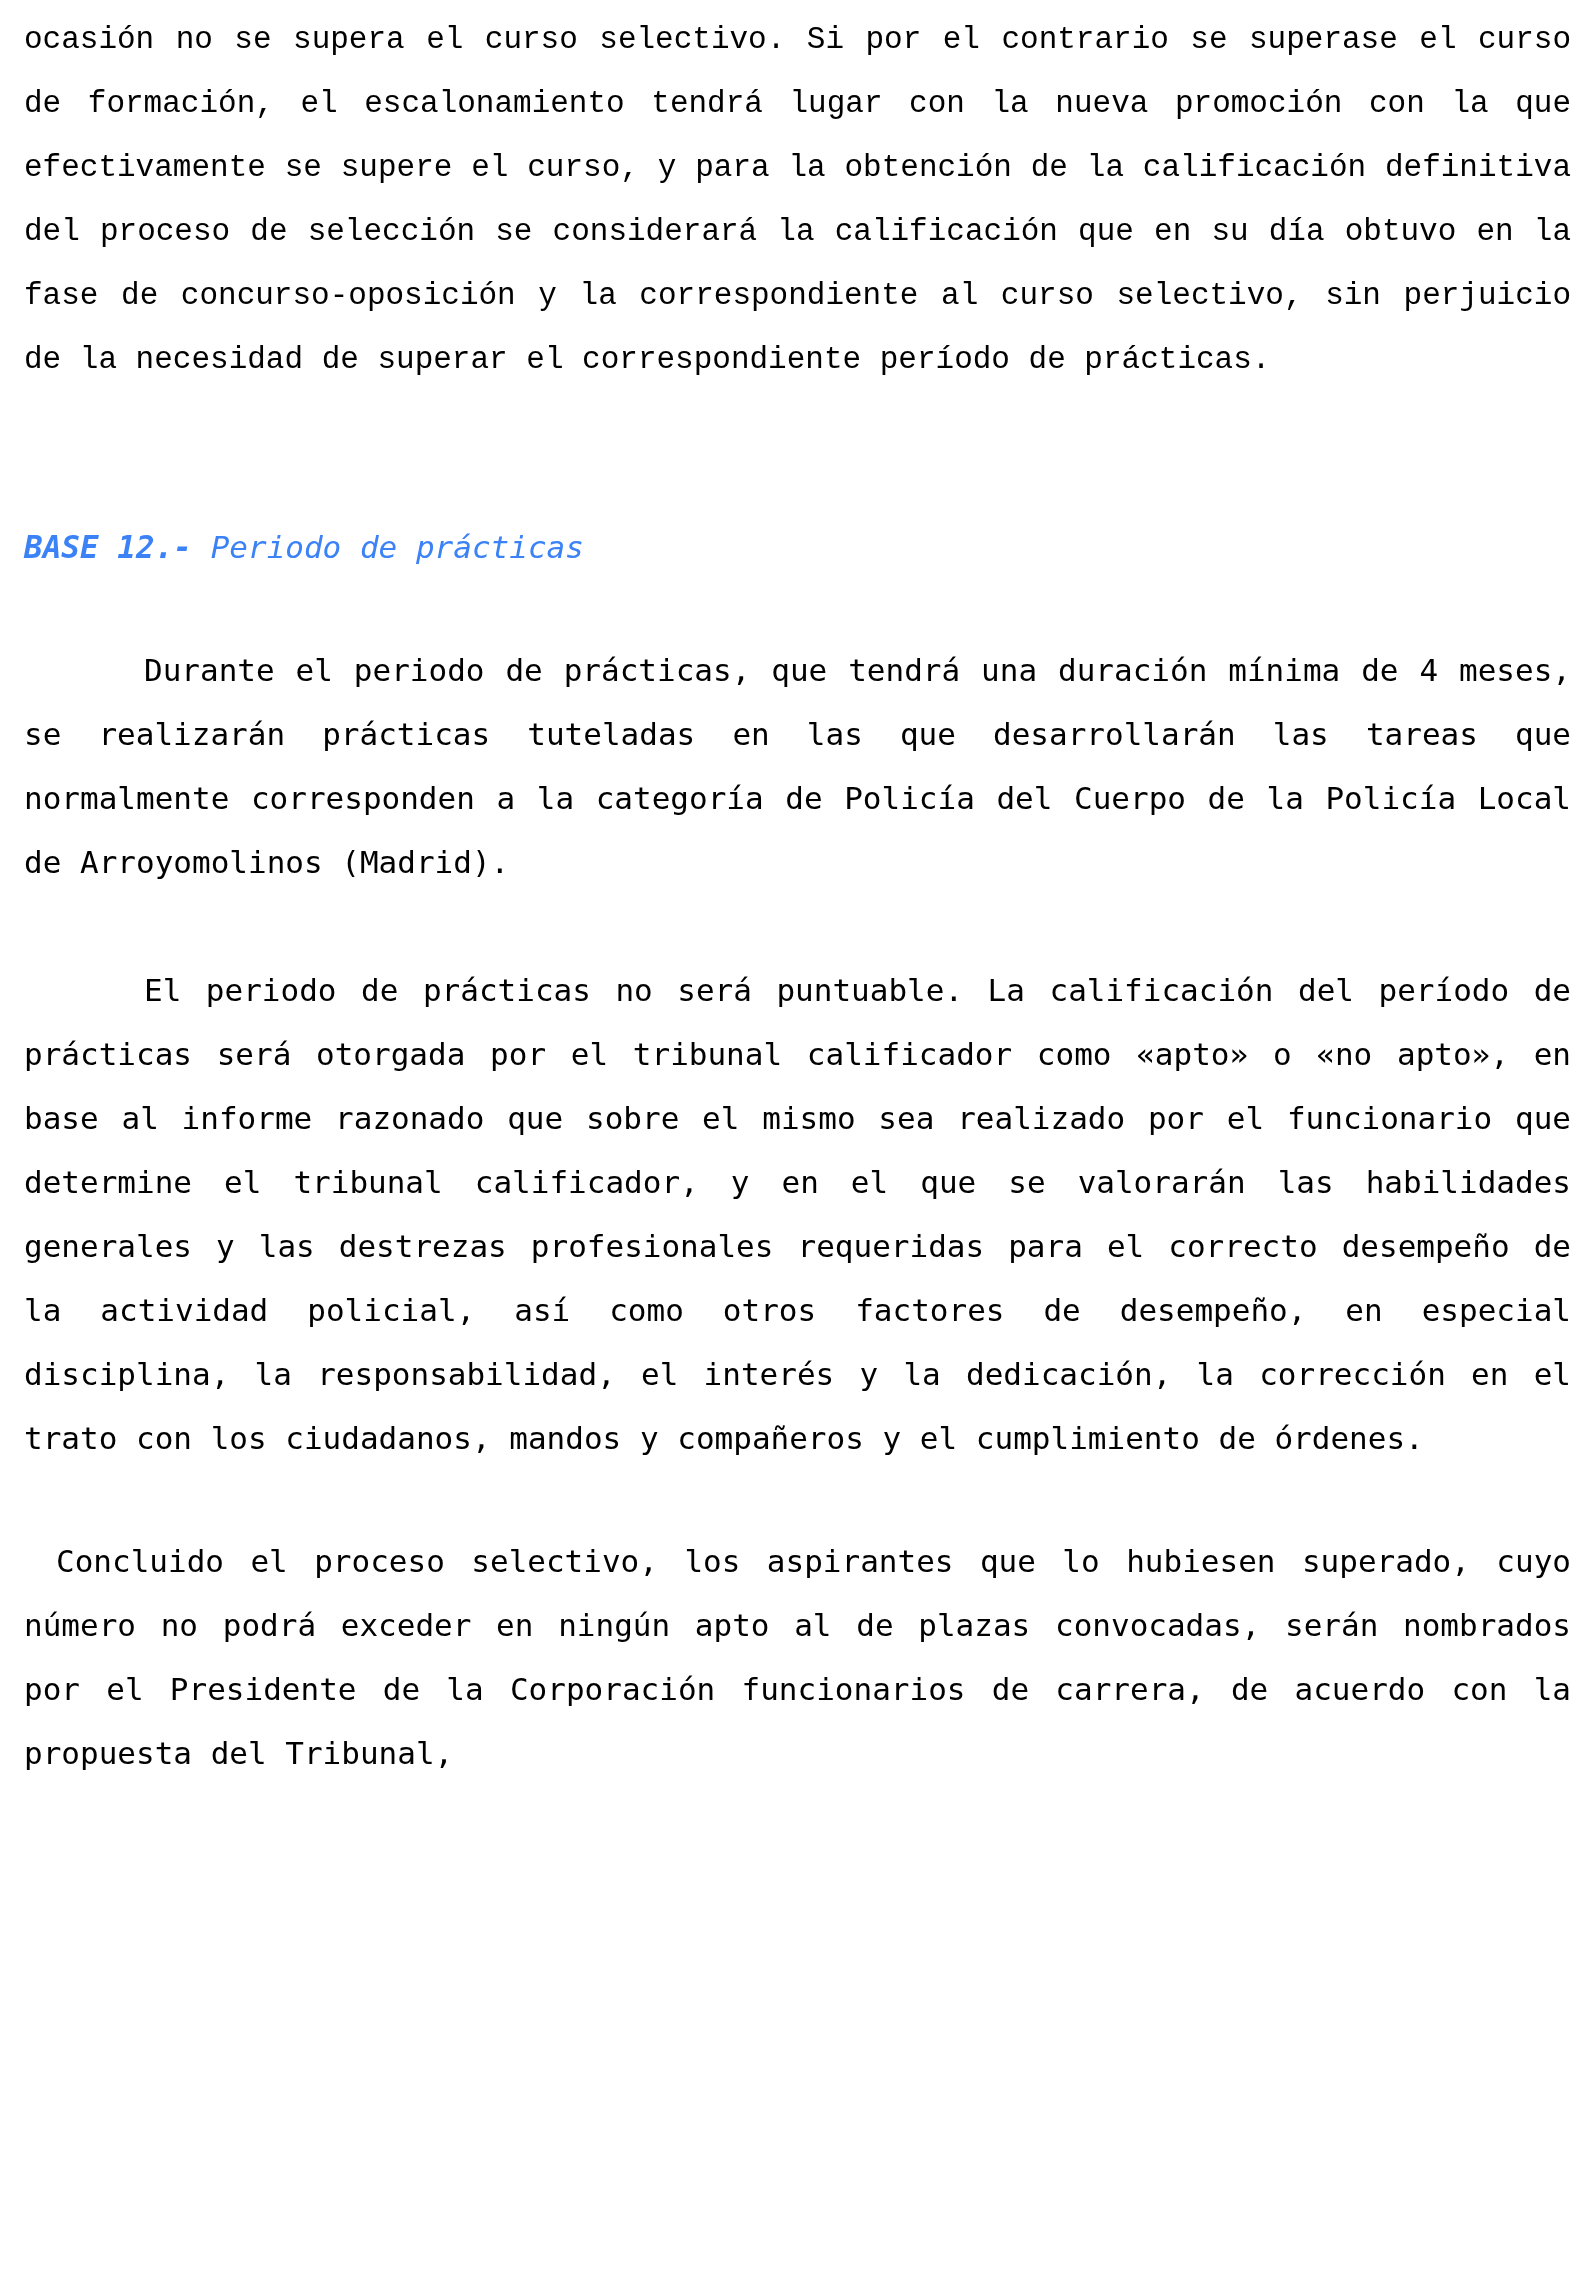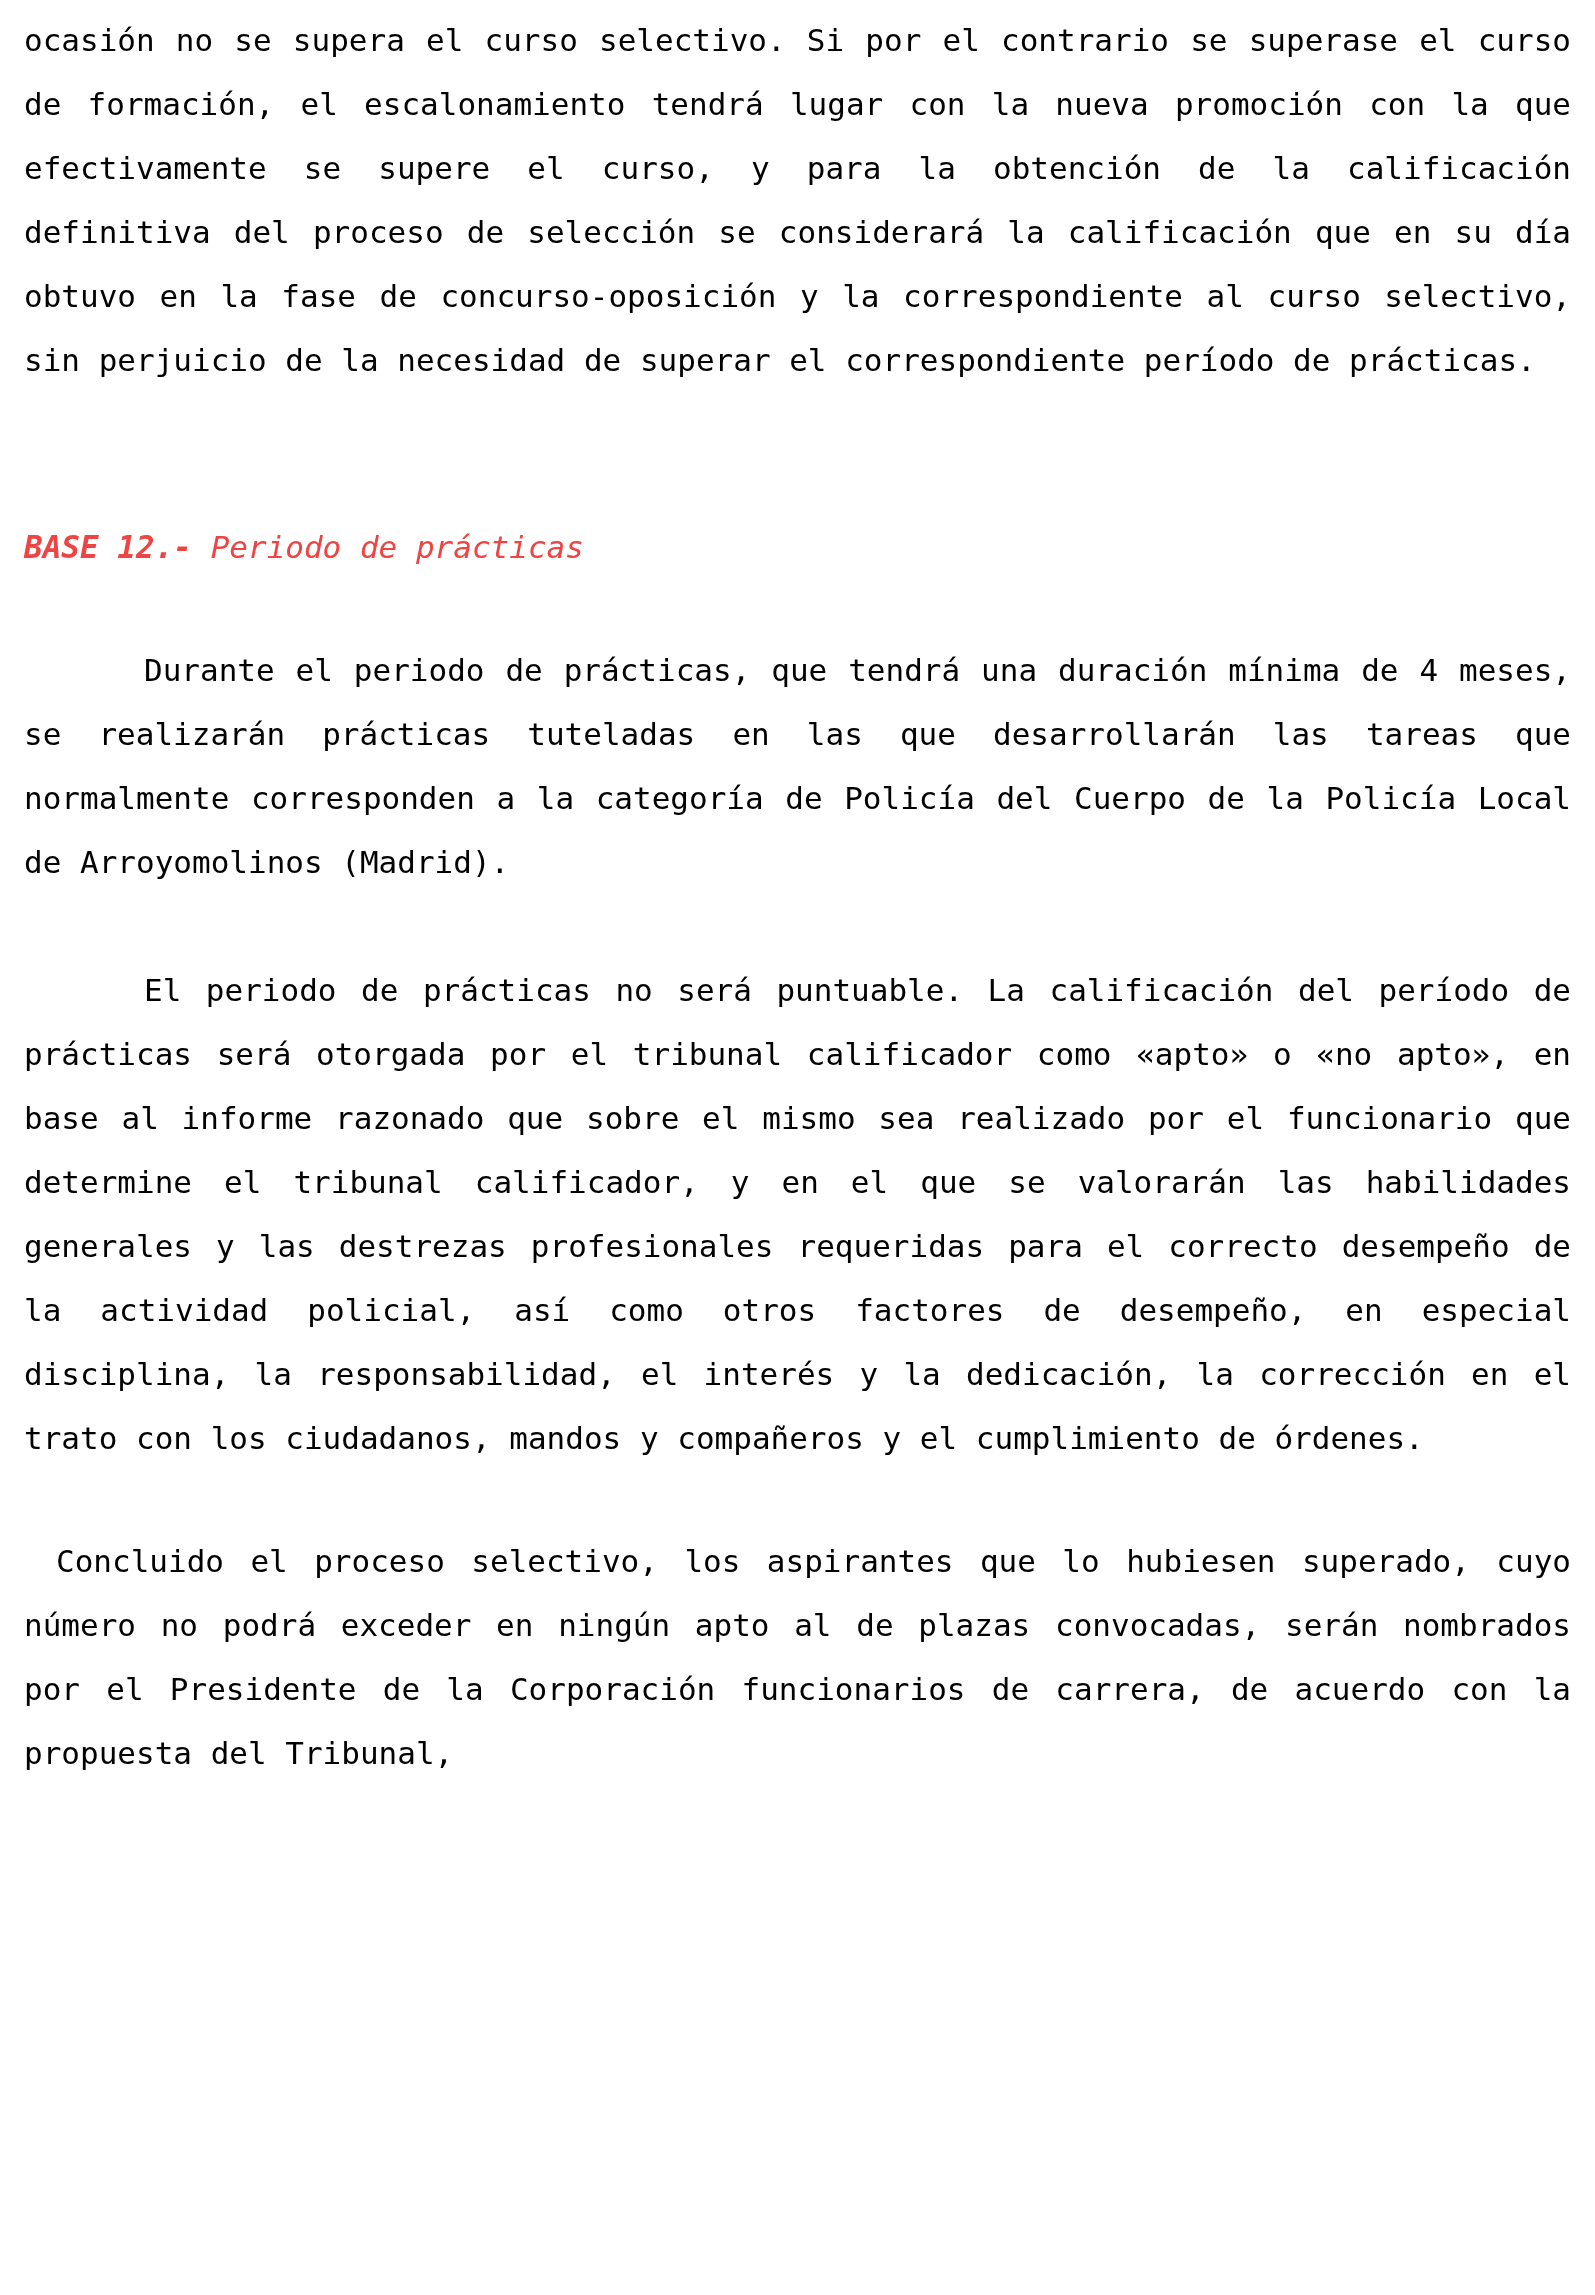--- a/index.html
+++ b/index.html
@@ -24,37 +24,38 @@
     color: #000000;
     text-align: justify;
     text-justify: inter-word;
   }
   p {
     margin: 0;
     padding: 0;
   }
   .para {
     text-indent: 0;
+    font-family: Liberation Mono, monospace;
   }
   .para-indent {
     text-indent: 120px;
   }
   .para-indent-small {
     text-indent: 32px;
   }
   .spacer-lg {
     height: 64px;
   }
   .spacer-md {
     height: 59px;
   }
   .heading-line {
     font-size: 31px;
     line-height: 64px;
-    color: #ef4444;
+    color: #3b82f6;
     text-align: left;
   }
   .base-label {
     font-weight: bold;
     font-style: italic;
   }
   .base-title-italic {
     font-style: italic;
   }
   .base-title-plain {

